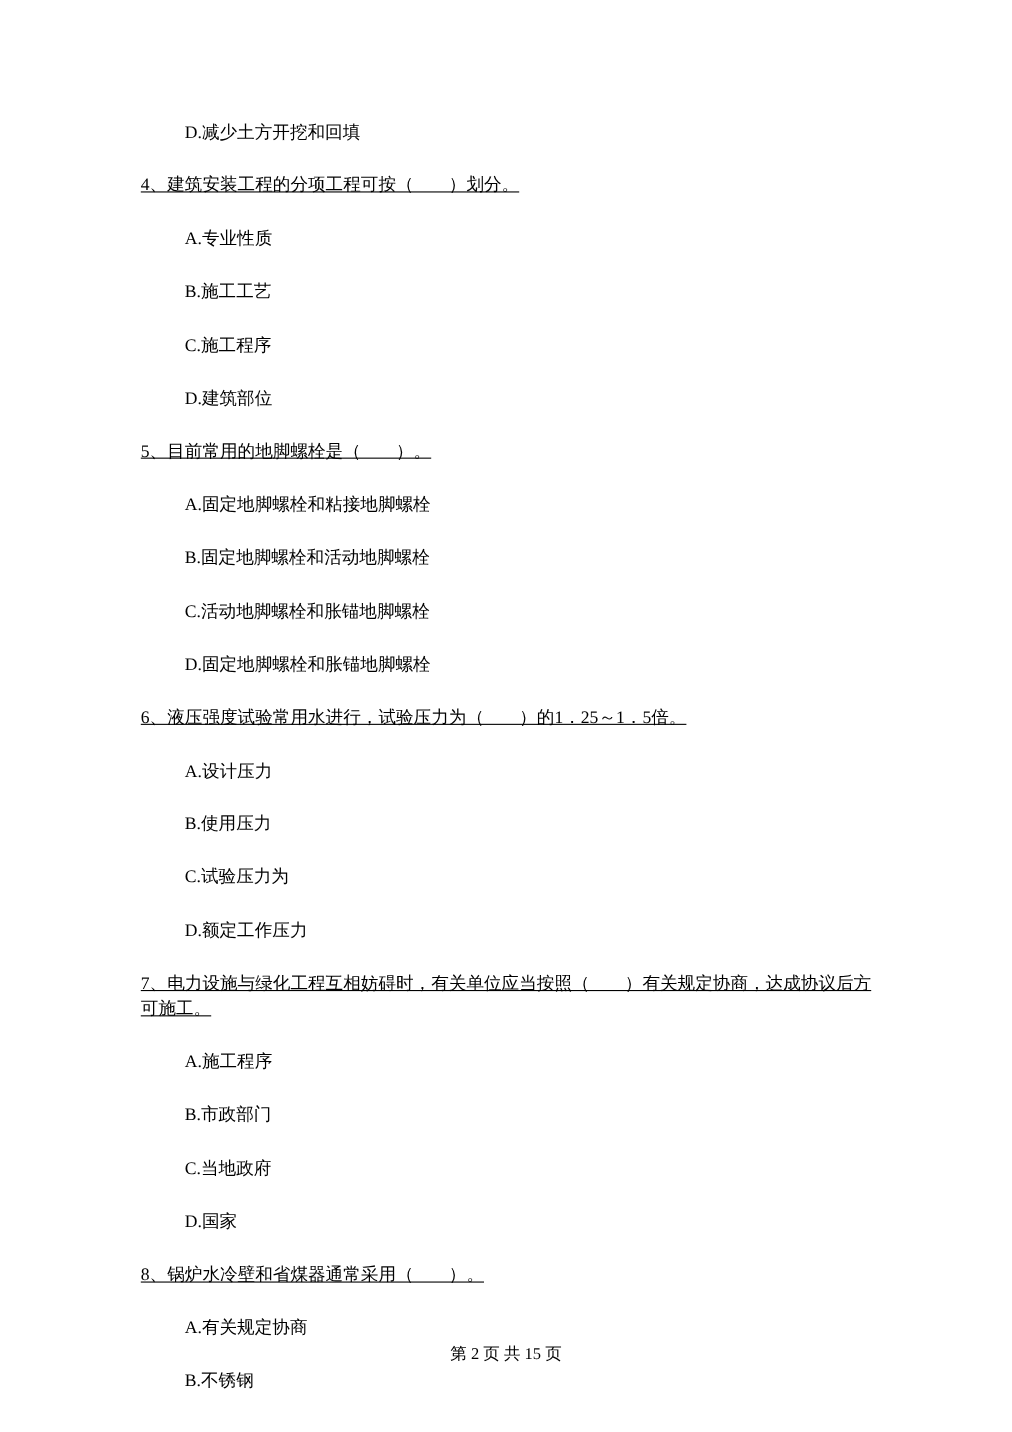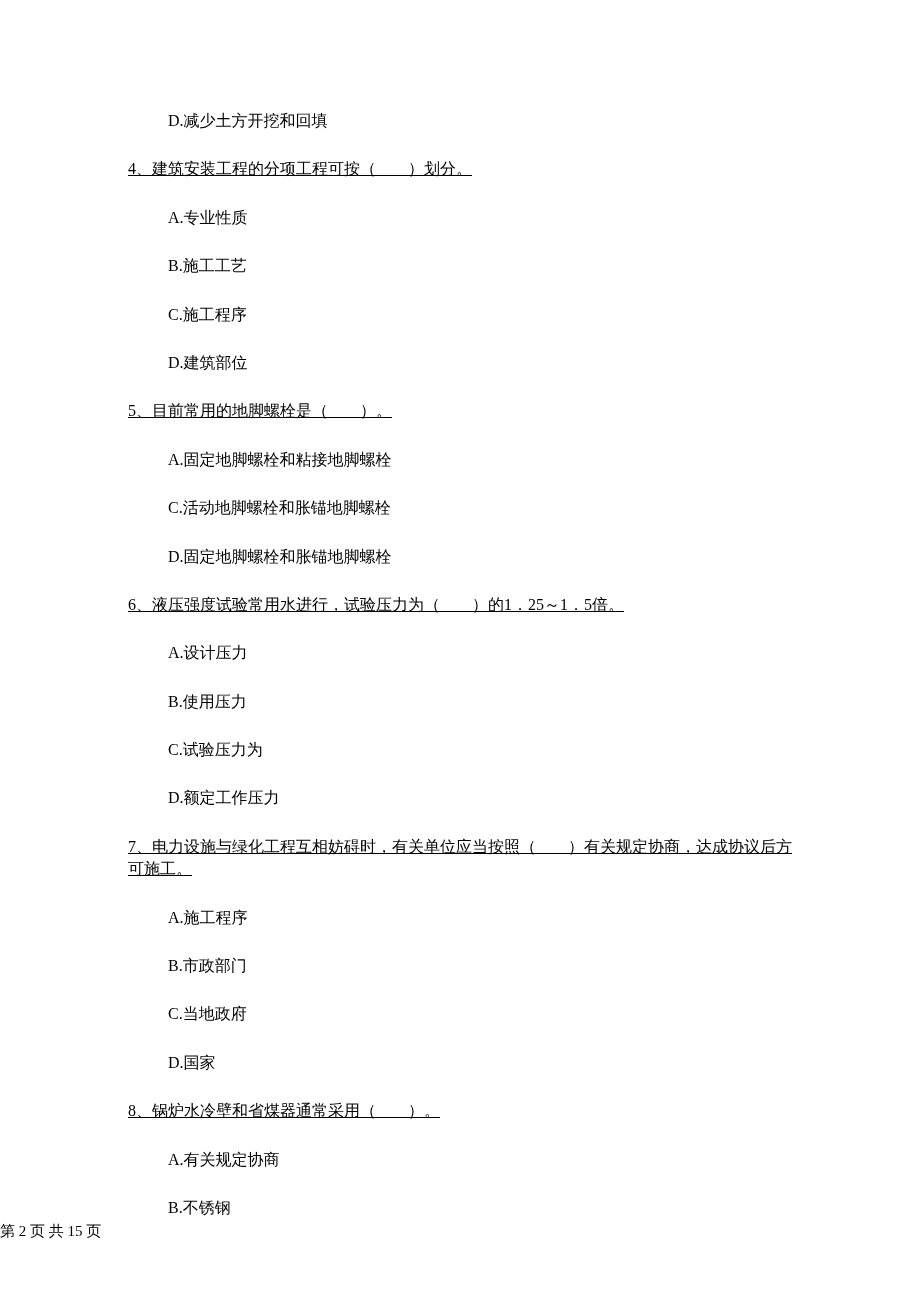--- a/index.html
+++ b/index.html
@@ -24,39 +24,40 @@
   }
   .question {
     margin-bottom: 26px;
     text-align: justify;
     text-decoration: underline;
   }
   .footer {
     position: absolute;
     bottom: 60px;
     width: 100%;
-    text-align: left;
+    text-align: center;
     font-size: 15px;
   }
 </style>
 </head>
 <body>
 
 <div class="content">
 
   <div class="option">D.减少土方开挖和回填</div>
 
   <div class="question">4、建筑安装工程的分项工程可按（　　）划分。</div>
   <div class="option">A.专业性质</div>
   <div class="option">B.施工工艺</div>
   <div class="option">C.施工程序</div>
   <div class="option">D.建筑部位</div>
 
   <div class="question">5、目前常用的地脚螺栓是（　　）。</div>
   <div class="option">A.固定地脚螺栓和粘接地脚螺栓</div>
+  <div class="option">B.固定地脚螺栓和活动地脚螺栓</div>
   <div class="option">C.活动地脚螺栓和胀锚地脚螺栓</div>
   <div class="option">D.固定地脚螺栓和胀锚地脚螺栓</div>
 
   <div class="question">6、液压强度试验常用水进行，试验压力为（　　）的1．25～1．5倍。</div>
   <div class="option">A.设计压力</div>
   <div class="option">B.使用压力</div>
   <div class="option">C.试验压力为</div>
   <div class="option">D.额定工作压力</div>
 
   <div class="question">7、电力设施与绿化工程互相妨碍时，有关单位应当按照（　　）有关规定协商，达成协议后方可施工。</div>

